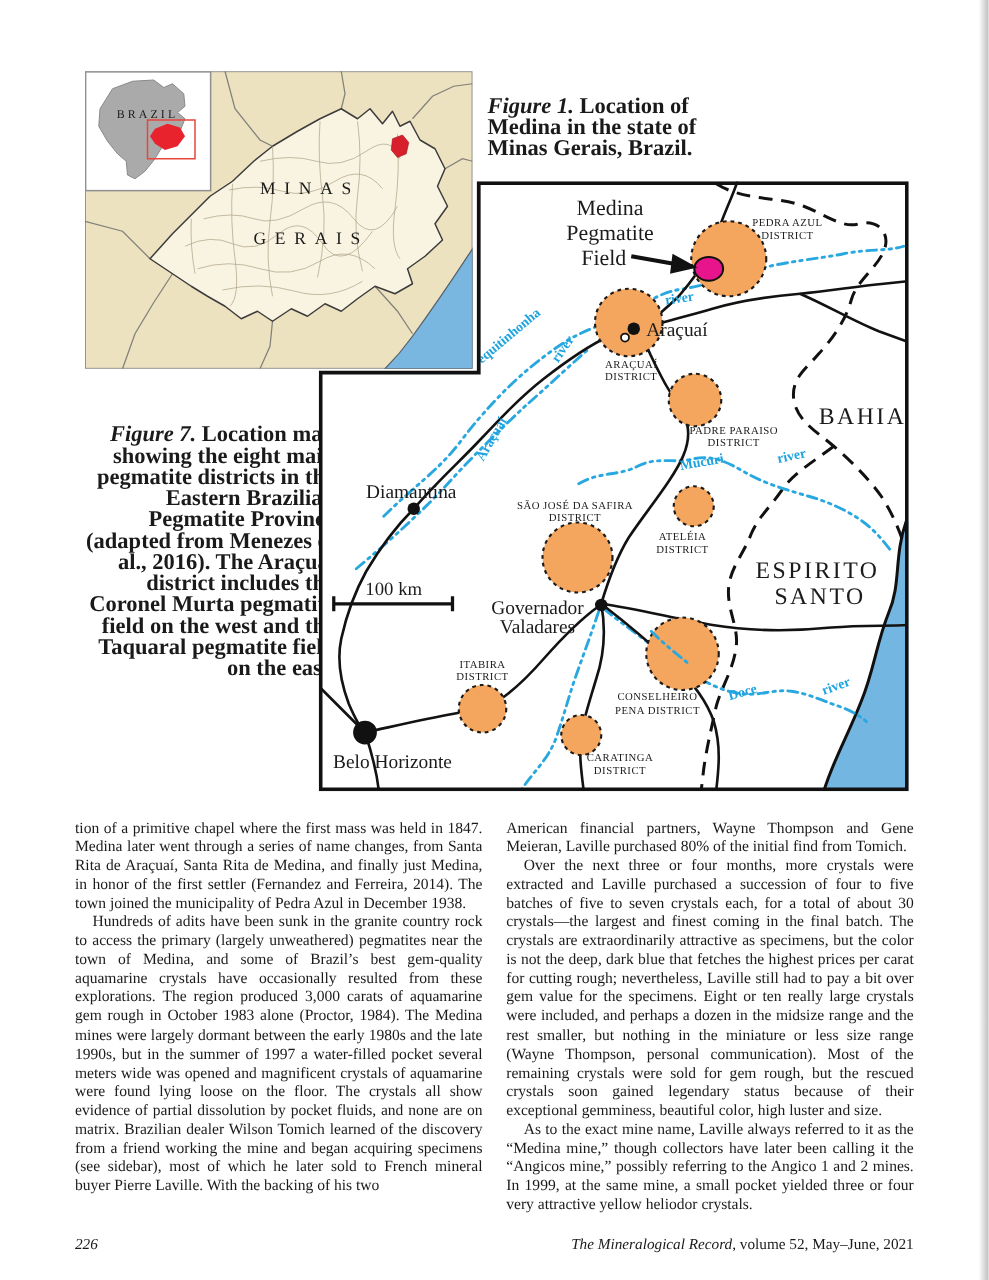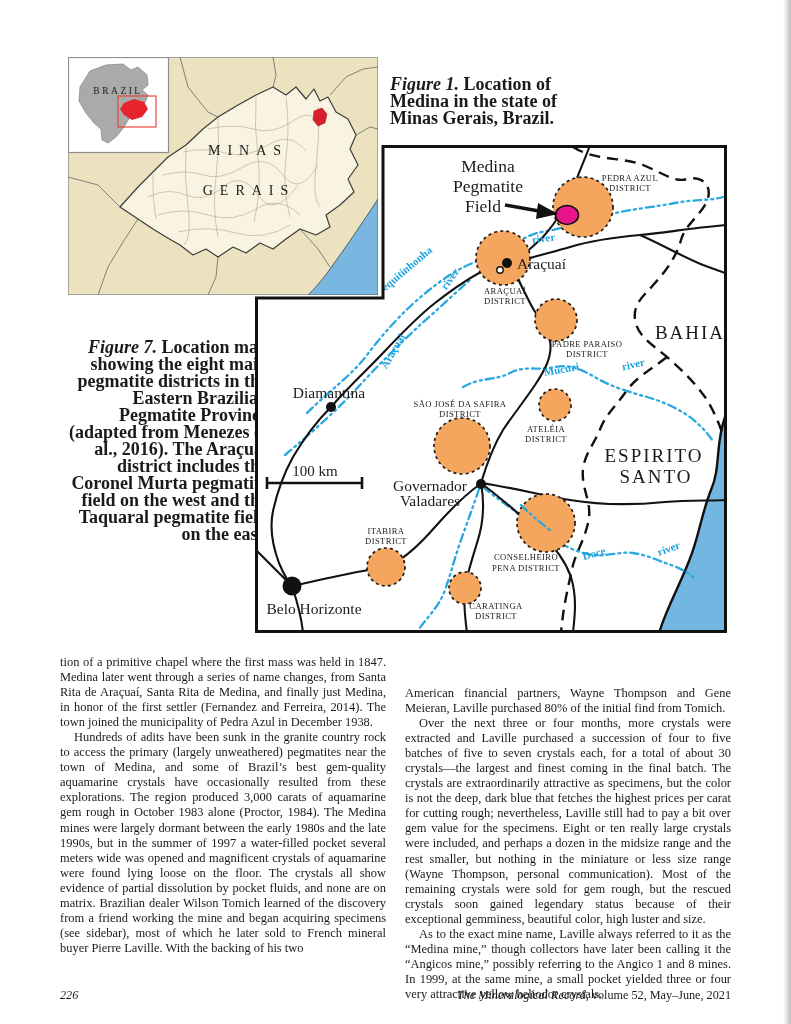--- a/index.html
+++ b/index.html
@@ -210,24 +210,24 @@
     </g>
 
     <path d="M 128,1.5 L 470.5,1.5 470.5,486.5 1.5,486.5 1.5,153 128,153 Z" fill="none" stroke="#111111" stroke-width="3"></path>
   </svg>
 
   <div class="abs body-col" style="left:60px;top:655px;width:326px;">
     <p>tion of a primitive chapel where the first mass was held in 1847. Medina later went through a series of name changes, from Santa Rita de Araçuaí, Santa Rita de Medina, and finally just Medina, in honor of the first settler (Fernandez and Ferreira, 2014). The town joined the municipality of Pedra Azul in December 1938.</p>
     <p class="indent">Hundreds of adits have been sunk in the granite country rock to access the primary (largely unweathered) pegmatites near the town of Medina, and some of Brazil’s best gem-quality aquamarine crystals have occasionally resulted from these explorations. The region produced 3,000 carats of aquamarine gem rough in October 1983 alone (Proctor, 1984). The Medina mines were largely dormant between the early 1980s and the late 1990s, but in the summer of 1997 a water-filled pocket several meters wide was opened and magnificent crystals of aquamarine were found lying loose on the floor. The crystals all show evidence of partial dissolution by pocket fluids, and none are on matrix. Brazilian dealer Wilson Tomich learned of the discovery from a friend working the mine and began acquiring specimens (see sidebar), most of which he later sold to French mineral buyer Pierre Laville. With the backing of his two</p>
   </div>
 
-  <div class="abs body-col" style="left:405px;top:655px;width:326px;margin-top:31px;">
+  <div class="abs body-col" style="left:405px;top:655px;width:326px;">
     <p>American financial partners, Wayne Thompson and Gene Meieran, Laville purchased 80% of the initial find from Tomich.</p>
     <p class="indent">Over the next three or four months, more crystals were extracted and Laville purchased a succession of four to five batches of five to seven crystals each, for a total of about 30 crystals—the largest and finest coming in the final batch. The crystals are extraordinarily attractive as specimens, but the color is not the deep, dark blue that fetches the highest prices per carat for cutting rough; nevertheless, Laville still had to pay a bit over gem value for the specimens. Eight or ten really large crystals were included, and perhaps a dozen in the midsize range and the rest smaller, but nothing in the miniature or less size range (Wayne Thompson, personal communication). Most of the remaining crystals were sold for gem rough, but the rescued crystals soon gained legendary status because of their exceptional gemminess, beautiful color, high luster and size.</p>
-    <p class="indent">As to the exact mine name, Laville always referred to it as the “Medina mine,” though collectors have later been calling it the “Angicos mine,” possibly referring to the Angico 1 and 8 mines. In 1999, at the same mine, a small pocket yielded three or four very attractive yellow heliodor crystals.</p>
+    <p class="indent">As to the exact mine name, Laville always referred to it as the “Medina mine,” though collectors have later been calling it the “Angicos mine,” possibly referring to the Angico 1 and 2 mines. In 1999, at the same mine, a small pocket yielded three or four very attractive yellow heliodor crystals.</p>
   </div>
 
   <div class="footer">
     <span class="pageno">226</span>
     <span class="src"><span class="jn">The Mineralogical Record</span><span>, volume 52, May–June, 2021</span></span>
   </div>
 
   <div class="scan-edge"></div>
 </div>
 

